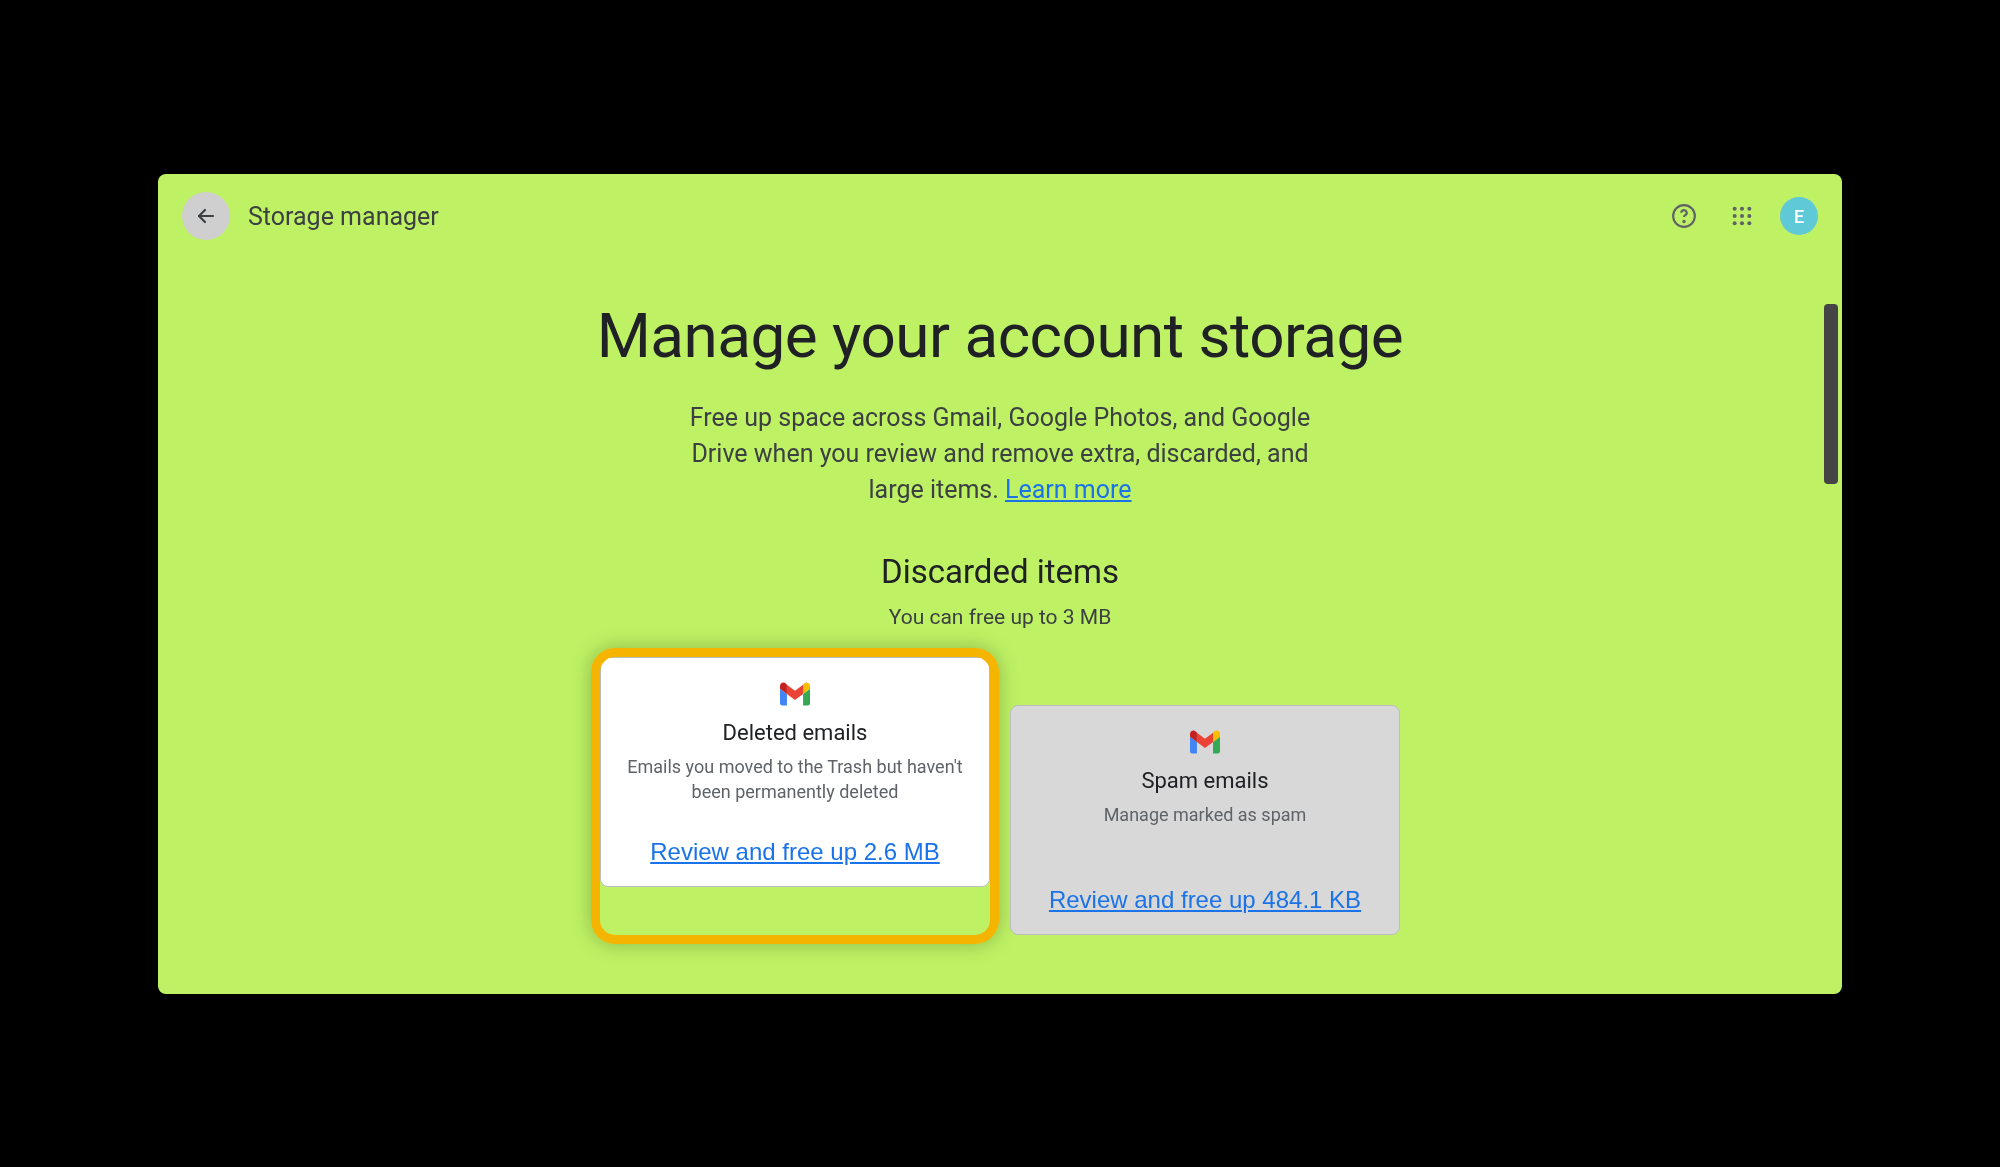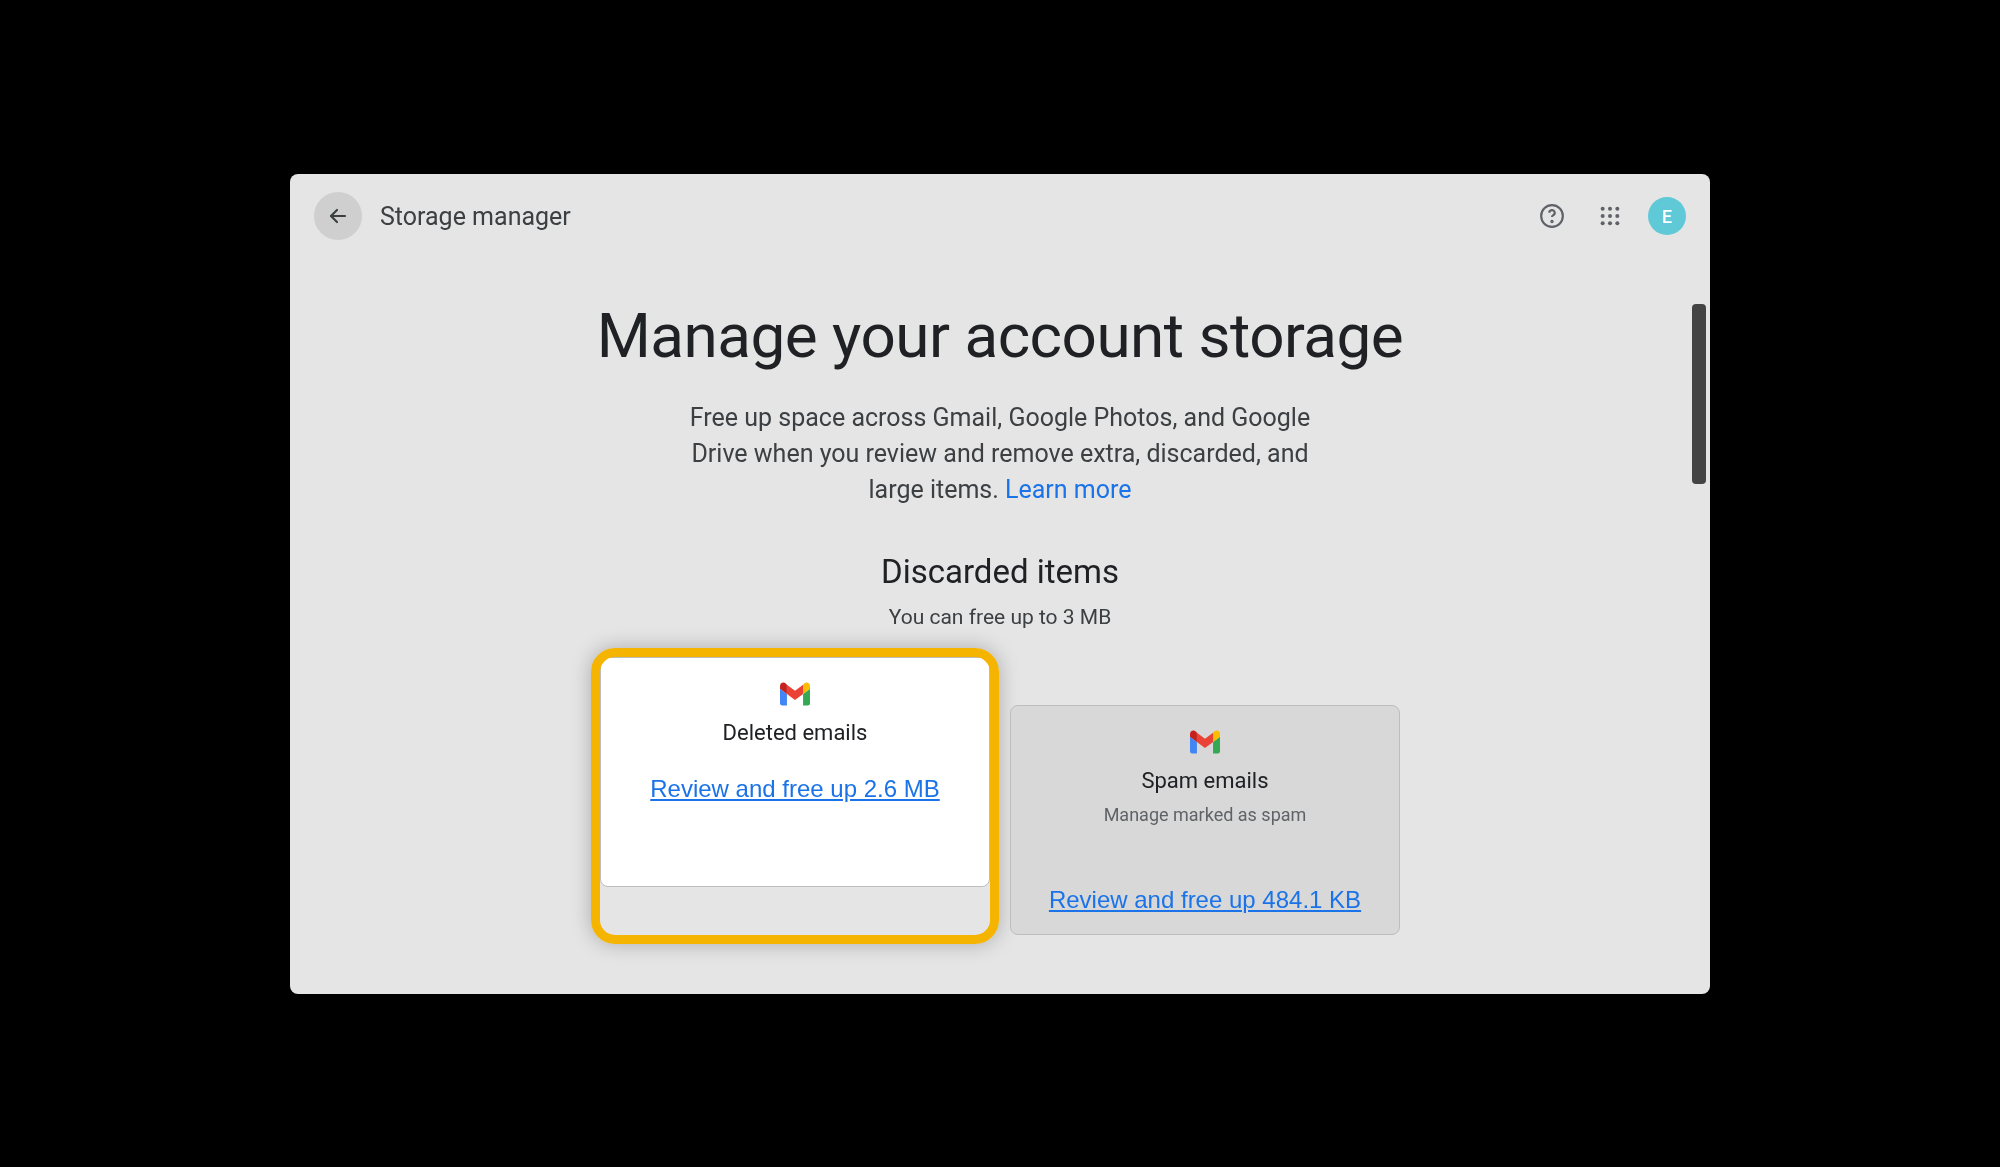--- a/index.html
+++ b/index.html
@@ -10,22 +10,22 @@
     body {
       font-family: 'Google Sans', Roboto, Arial, sans-serif;
       background: #000;
       display: flex;
       align-items: center;
       justify-content: center;
       min-height: 100vh;
       padding: 10px;
     }
     .window {
-      background: #e5e5e5;
-      width: 1420px;
+      background: #bef264;
+      width: 1684px;
       height: 820px;
       border-radius: 8px;
       position: relative;
       overflow: hidden;
     }
     .scrollbar {
       position: absolute;
       right: 4px;
       top: 130px;
       width: 14px;
@@ -98,20 +98,21 @@
     }
     .subtitle {
       font-size: 25px;
       color: #3c4043;
       line-height: 1.45;
       max-width: 640px;
       margin: 0 auto;
     }
     .learn-link {
       color: #1a73e8;
+      text-decoration: underline;
       cursor: pointer;
     }
     .section-title {
       font-size: 33px;
       font-weight: 400;
       color: #202124;
       margin-top: 44px;
       margin-bottom: 14px;
     }
     .section-sub {
@@ -232,20 +233,21 @@
       <div class="card-wrap">
         <div class="card">
           <svg class="gmail-icon" viewBox="0 0 52 40">
               <path fill="#4285F4" d="M4 40h8V20L0 11v25a4 4 0 0 0 4 4z"></path>
               <path fill="#34A853" d="M40 40h8a4 4 0 0 0 4-4V11l-12 9z"></path>
               <path fill="#FBBC04" d="M40 4v16l12-9V6a6 6 0 0 0-9.6-4.8z"></path>
               <path fill="#EA4335" d="M12 20V4l14 10.5L40 4v16L26 30.5z"></path>
               <path fill="#C5221F" d="M0 6v5l12 9V4L9.6 1.2A6 6 0 0 0 0 6z"></path>
             </svg>
           <div class="card-title">Deleted emails</div>
+          <div class="card-desc">Emails you moved to the Trash but haven't been permanently deleted</div>
           <button class="card-action">Review and free up 2.6 MB</button>
         </div>
         <div class="highlight-ring"></div>
       </div>
 
       <div class="card-wrap">
         <div class="card plain">
           <svg class="gmail-icon" viewBox="0 0 52 40">
               <path fill="#4285F4" d="M4 40h8V20L0 11v25a4 4 0 0 0 4 4z"></path>
               <path fill="#34A853" d="M40 40h8a4 4 0 0 0 4-4V11l-12 9z"></path>

